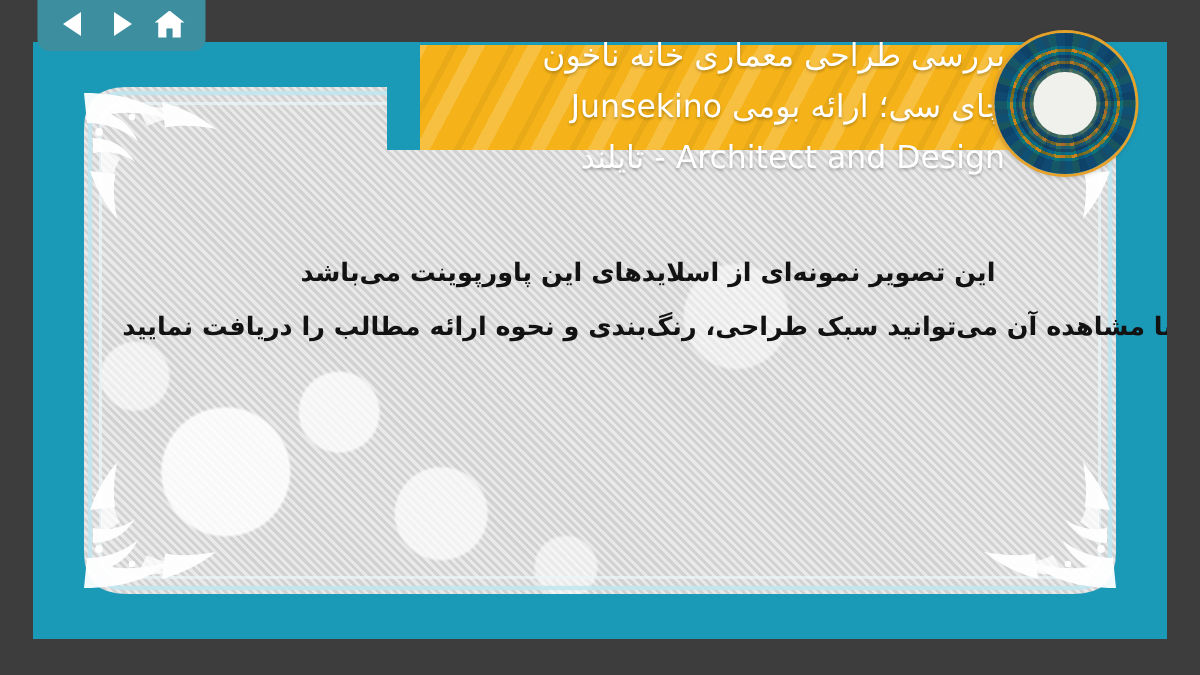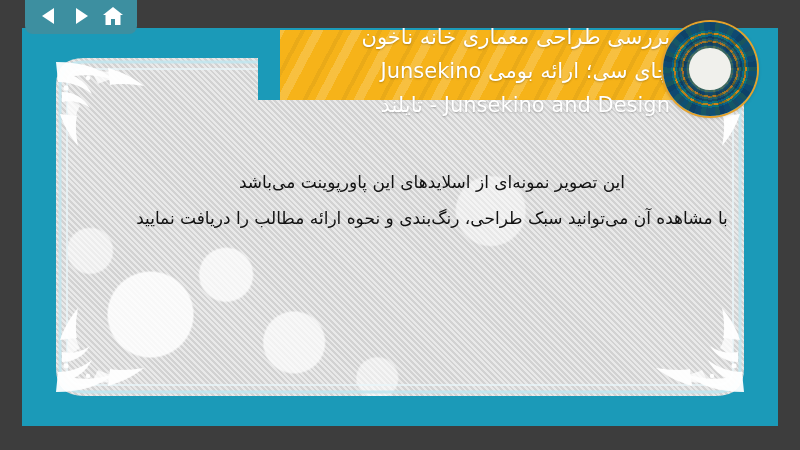--- a/index.html
+++ b/index.html
@@ -38,20 +38,21 @@
   .navbtn svg { display: block; }
 
   
   #slide {
     position: absolute;
     left: 22px; top: 28px;
     width: 756px; height: 398px;
     background: #a3a3a3;
     overflow: hidden;
     z-index: 10;
+    font-weight: bold;
   }
 
   
   #slide-inner {
     position: absolute;
     left: 0; top: 0; right: 0; bottom: 0;
     background:
       radial-gradient(circle at 17% 72%, rgba(255,255,255,.85) 0 42px, rgba(255,255,255,0) 44px),
       radial-gradient(circle at 27% 62%, rgba(255,255,255,.75) 0 26px, rgba(255,255,255,0) 28px),
       radial-gradient(circle at 36% 79%, rgba(255,255,255,.7) 0 30px, rgba(255,255,255,0) 32px),
@@ -221,21 +222,21 @@
     </div>
   </div>
 
   <div id="title-stripe"></div>
 
   <div id="medallion"></div>
 
   <div id="title-text">
     <span class="tline">بررسی طراحی معماری خانه ناخون</span>
     <span class="tline">چای سی؛ ارائه بومی Junsekino</span>
-    <span class="tline">Junsekino and Design - تایلند</span>
+    <span class="tline">Architect and Design - تایلند</span>
   </div>
 
   <div id="navbar">
     <div class="navbtn" title="back">
       <svg width="20" height="20" viewBox="0 0 20 20">
         <polygon points="15,2 15,18 3,10" fill="#ffffff"></polygon>
       </svg>
     </div>
     <div class="navbtn" title="forward">
       <svg width="20" height="20" viewBox="0 0 20 20">

